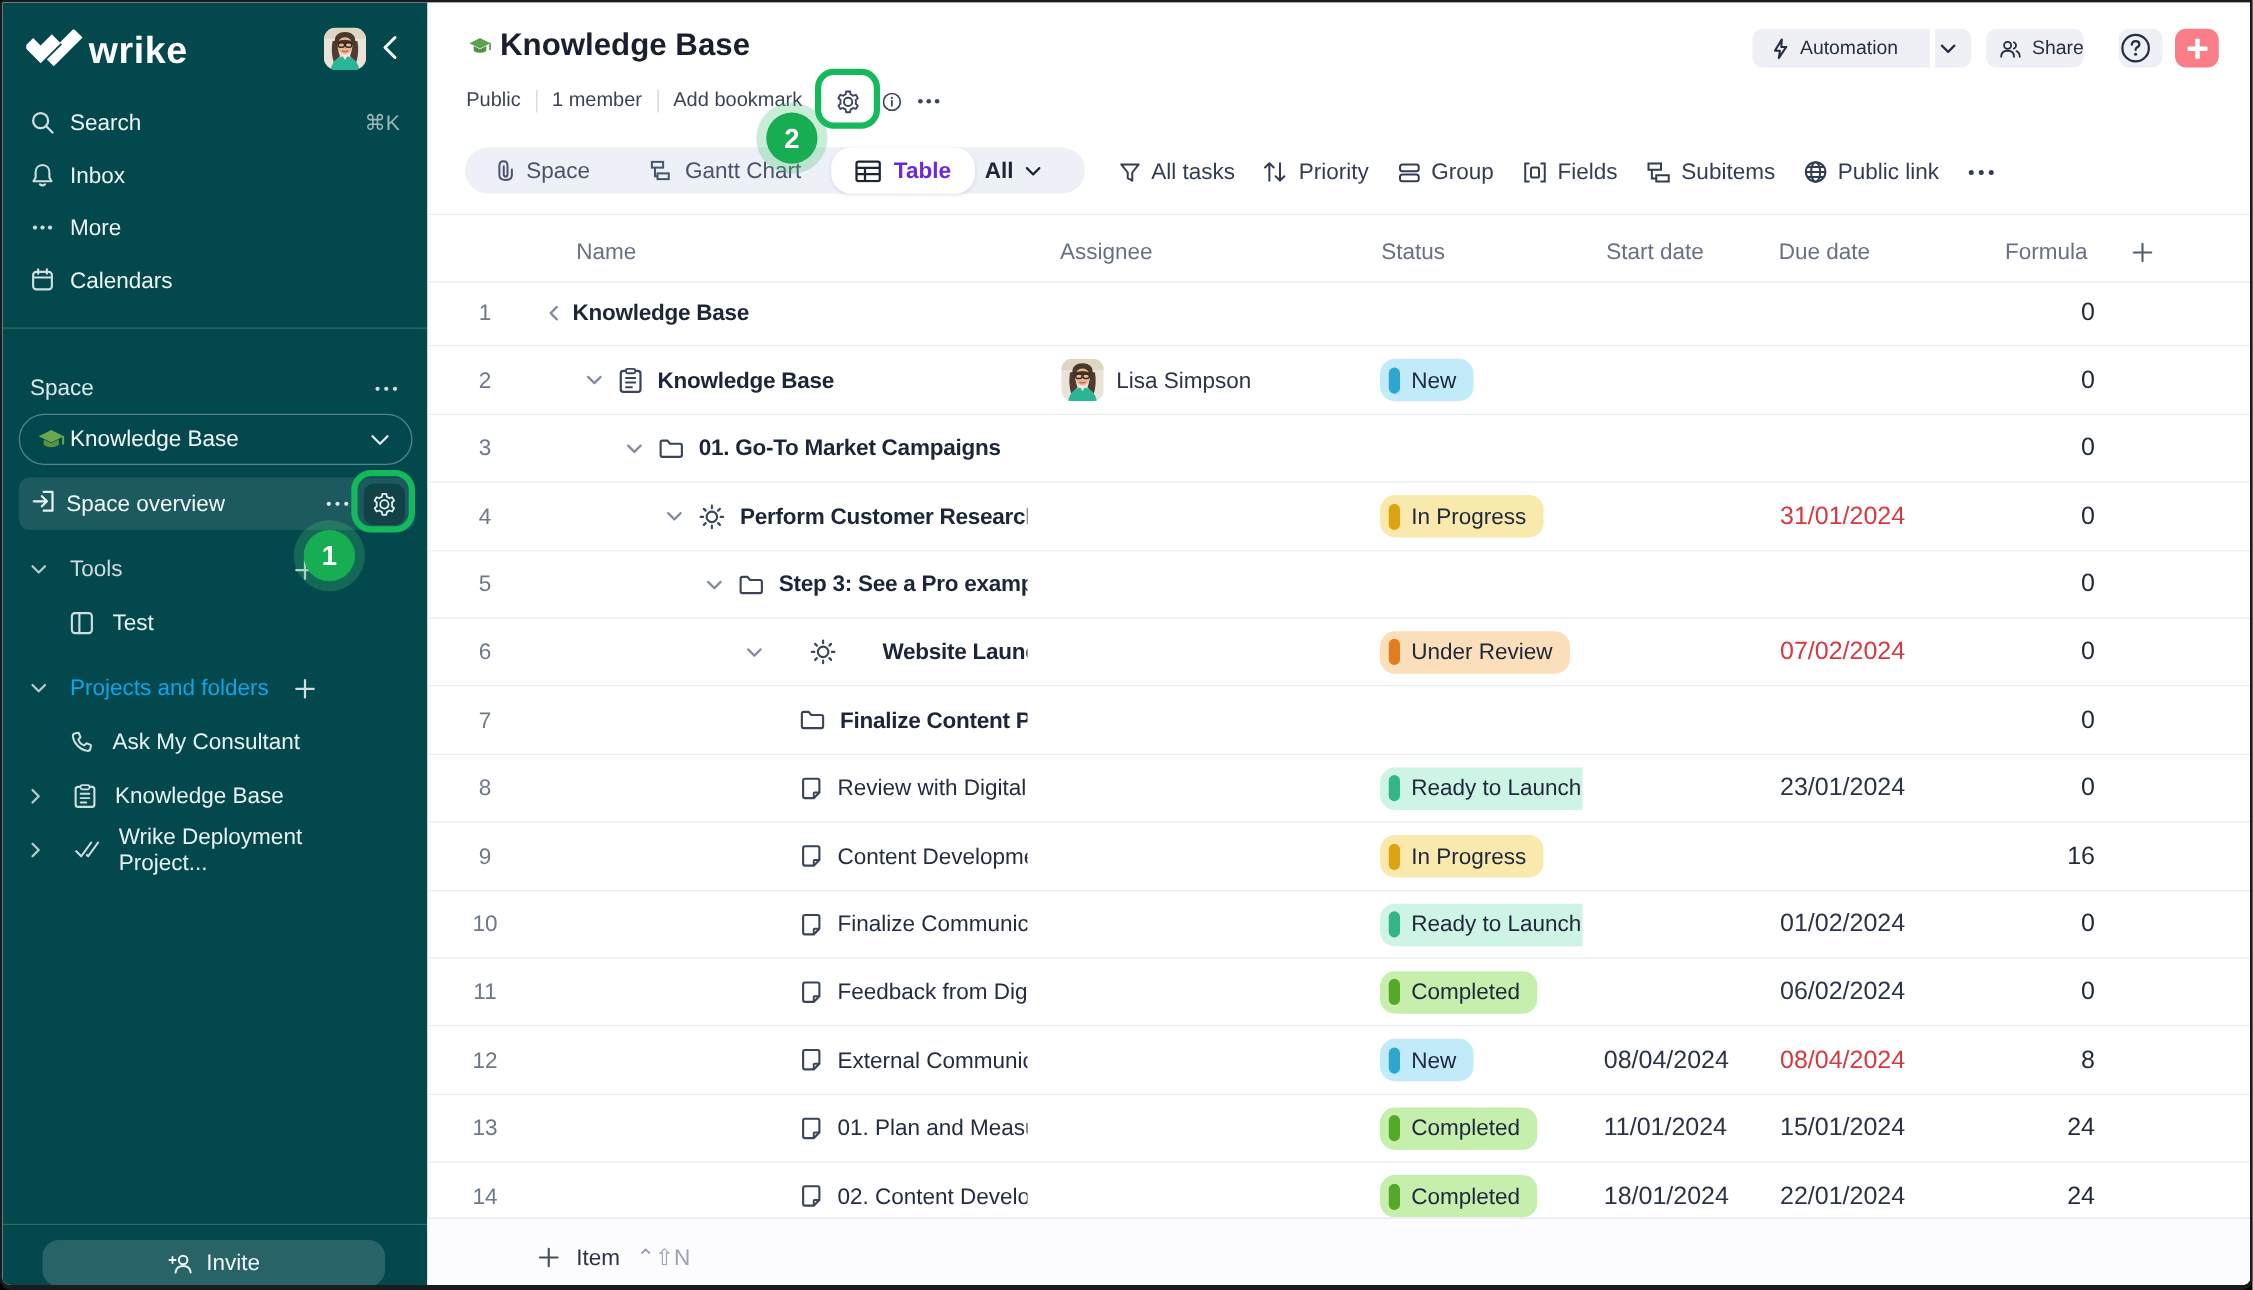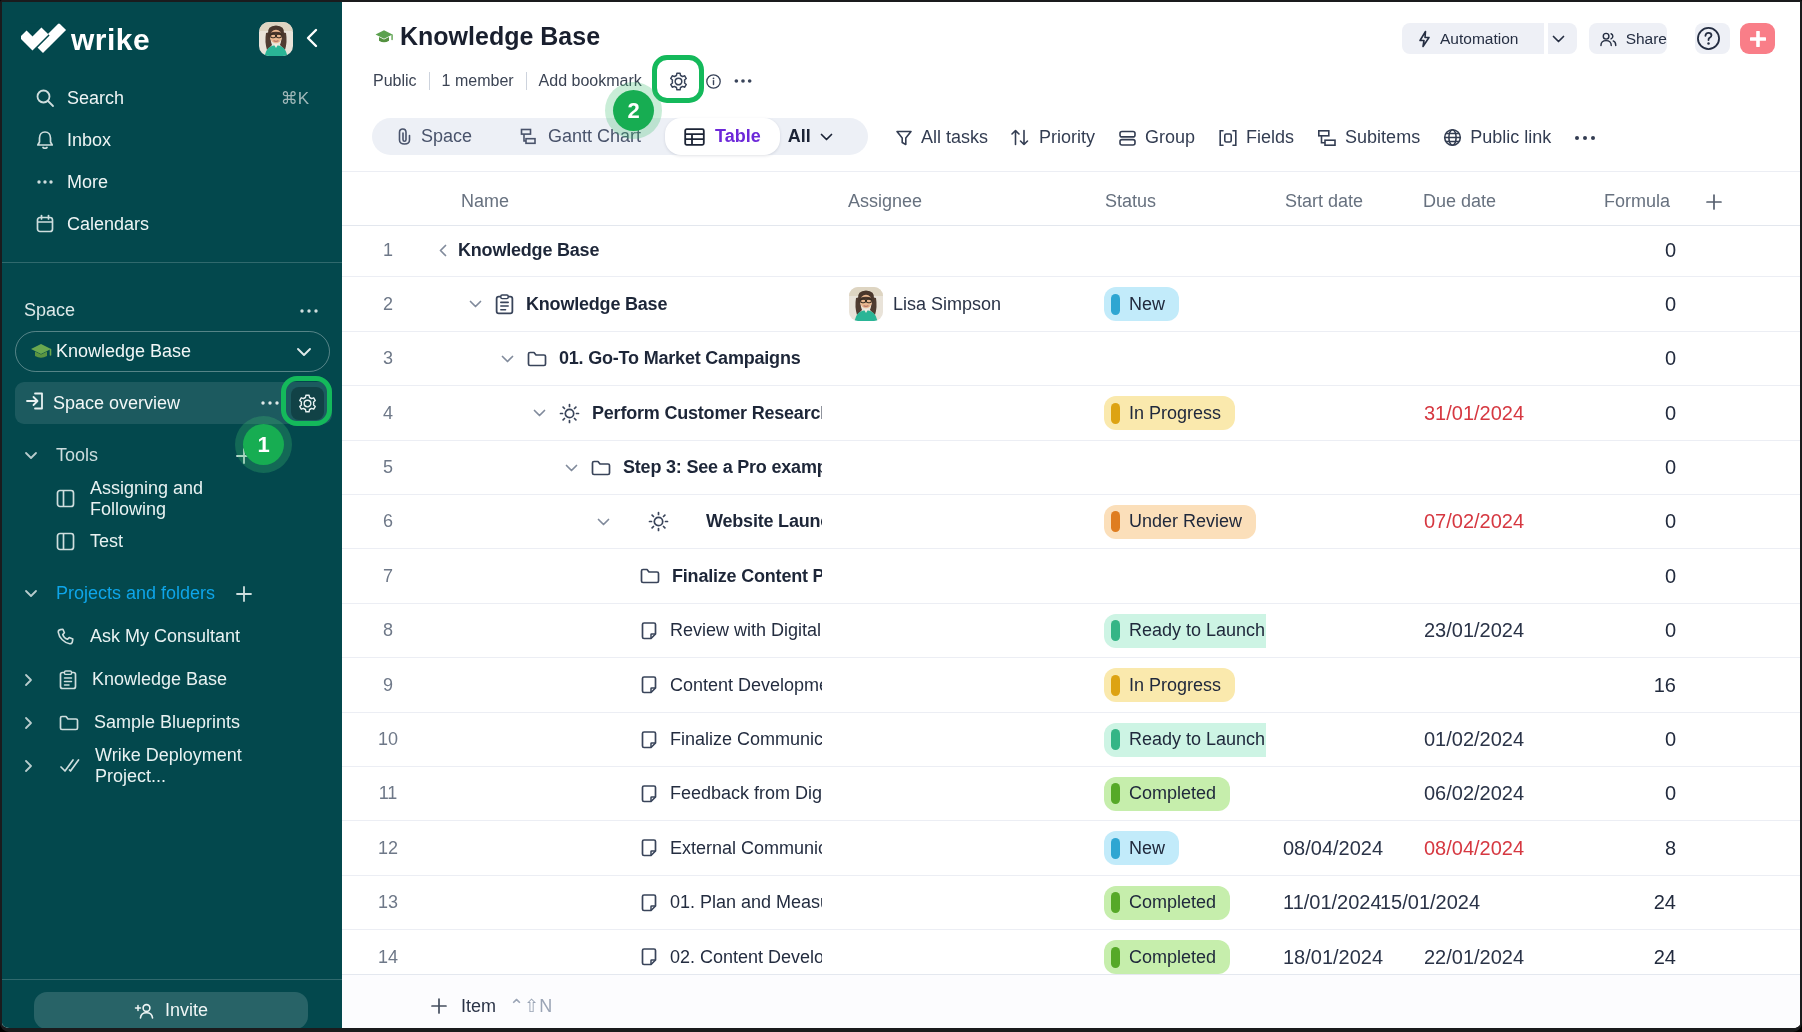--- a/index.html
+++ b/index.html
@@ -6,21 +6,21 @@
 html,body { width:1802px; height:1032px; overflow:hidden; }
 body { font-family:"Liberation Sans", sans-serif; background:#000; }
 .frame { position:relative; width:1802px; height:1032px; overflow:hidden; background:#fff; border:2px solid #1a1b1d; border-bottom-width:4px; border-radius:2px 2px 9px 9px; }
 
 
 .sidebar { position:absolute; left:0; top:0; width:340px; height:1032px; background:#03484d; color:#e8f1f1; }
 .logo { position:absolute; left:21px; top:20px; }
 .avatar { position:absolute; left:257px; top:20px; width:34px; height:34px; border-radius:10px; overflow:hidden; }
 .collapse { position:absolute; left:302px; top:24px; color:#fff; }
 .nav { position:absolute; left:0; top:75px; width:340px; }
-.nav-item { display:flex; align-items:center; height:42px; padding:0 33px; font-size:18px; color:#eef4f4; }
+.nav-item { display:flex; align-items:center; height:42px; padding:0 22px; font-size:18px; color:#eef4f4; }
 .nav-item svg { margin-right:12px; flex:none; }
 .nav-item .spring { flex:1; }
 .kbd { color:#9fb7b8; font-size:17px; }
 .sb-divider { position:absolute; left:0; top:260px; width:340px; height:1px; background:rgba(255,255,255,0.18); }
 .space-head { position:absolute; left:22px; top:298px; width:296px; display:flex; align-items:center; font-size:18px; color:#dcE8e8; }
 .kb-select { position:absolute; left:13px; top:329px; width:315px; height:41px; border:1px solid rgba(255,255,255,0.33); border-radius:21px; display:flex; align-items:center; padding:0 14px 0 13px; font-size:18px; color:#f2f7f7; }
 .kb-select svg { margin-right:3px; }
 .so-row { position:absolute; left:13px; top:380px; width:317px; height:42px; background:rgba(255,255,255,0.1); border-radius:9px; display:flex; align-items:center; padding:0 8px 0 10px; font-size:18px; color:#f2f7f7; }
 .so-row .icon { margin-right:7px; }
 .gear-btn { width:33px; height:33px; border-radius:8px; background:rgba(4,38,41,0.45); display:flex; align-items:center; justify-content:center; }
@@ -200,29 +200,20 @@
             <svg width="14" height="9" viewBox="0 0 14 9" fill="none">
               <path d="M2 2 L7 7 L12 2" stroke="#b8cccd" stroke-width="1.8" stroke-linecap="round" stroke-linejoin="round"></path>
             </svg>
           </span>
       <span style="color:#cdddde">Tools</span>
           <span class="spring"></span>
       <svg width="18" height="18" viewBox="0 0 18 18" fill="none">
             <path d="M9 2 L9 16 M2 9 L16 9" stroke="#cfdede" stroke-width="1.8" stroke-linecap="round"></path>
           </svg>
     </div>
-    <div class="tree-row indent1">
-      <span class="ticon">
-            <svg width="19" height="19" viewBox="0 0 19 19" fill="none">
-              <rect x="1.5" y="1.5" width="16" height="16" rx="2.5" stroke="#cfdede" stroke-width="1.7"></rect>
-              <path d="M7.5 1.5 L7.5 17.5" stroke="#cfdede" stroke-width="1.7"></path>
-            </svg>
-          </span>
-      <span>Assigning and Following</span>
-    </div>
     <div class="tree-row indent1" style="margin-bottom:9px">
       <span class="ticon">
             <svg width="19" height="19" viewBox="0 0 19 19" fill="none">
               <rect x="1.5" y="1.5" width="16" height="16" rx="2.5" stroke="#cfdede" stroke-width="1.7"></rect>
               <path d="M7.5 1.5 L7.5 17.5" stroke="#cfdede" stroke-width="1.7"></path>
             </svg>
           </span>
       <span>Test</span>
     </div>
     <div class="tree-row">
@@ -252,33 +243,20 @@
             </svg>
           </span>
       <span class="ticon" style="margin-left:3px">
             <svg width="18" height="20" viewBox="0 0 18 20" fill="none">
               <rect x="1.5" y="2.5" width="15" height="16" rx="2" stroke="#cfdede" stroke-width="1.7"></rect>
               <rect x="5.5" y="1" width="7" height="3.4" rx="1.2" fill="#03484d" stroke="#cfdede" stroke-width="1.4"></rect>
               <path d="M5.5 8 L12.5 8 M5.5 11.5 L12.5 11.5 M5.5 15 L10 15" stroke="#cfdede" stroke-width="1.5" stroke-linecap="round"></path>
             </svg>
           </span>
       <span>Knowledge Base</span>
-    </div>
-    <div class="tree-row">
-      <span class="chev">
-            <svg width="9" height="14" viewBox="0 0 9 14" fill="none">
-              <path d="M2 2 L7 7 L2 12" stroke="#b8cccd" stroke-width="1.8" stroke-linecap="round" stroke-linejoin="round"></path>
-            </svg>
-          </span>
-      <span class="ticon" style="margin-left:3px">
-            <svg width="20" height="18" viewBox="0 0 20 18" fill="none">
-              <path d="M1.5 4 Q1.5 2.5 3 2.5 L7 2.5 L9 5 L17 5 Q18.5 5 18.5 6.5 L18.5 14 Q18.5 15.5 17 15.5 L3 15.5 Q1.5 15.5 1.5 14 Z" stroke="#cfdede" stroke-width="1.7" stroke-linejoin="round"></path>
-            </svg>
-          </span>
-      <span>Sample Blueprints</span>
     </div>
     <div class="tree-row">
       <span class="chev">
             <svg width="9" height="14" viewBox="0 0 9 14" fill="none">
               <path d="M2 2 L7 7 L2 12" stroke="#b8cccd" stroke-width="1.8" stroke-linecap="round" stroke-linejoin="round"></path>
             </svg>
           </span>
       <span class="ticon" style="margin-left:3px">
             <svg width="21" height="16" viewBox="0 0 21 16" fill="none">
               <path d="M2 9 L6 13 L14 2" stroke="#cfdede" stroke-width="1.7" stroke-linecap="round" stroke-linejoin="round"></path>
@@ -709,21 +687,21 @@
                 <path d="M2.5 3.5 Q2.5 2 4 2 L14 2 Q15.5 2 15.5 3.5 L15.5 13 L11 17.5 L4 17.5 Q2.5 17.5 2.5 16 Z" stroke="#39445a" stroke-width="1.7" stroke-linejoin="round"></path>
                 <path d="M15.2 13 L11.5 13 Q11 13 11 13.5 L11 17.2" stroke="#39445a" stroke-width="1.5"></path>
               </svg>
             </span>
             <span class="txt">01. Plan and Measure Campaigns</span>
           </div>
           <div class="cell" style="left:762px; max-width:162px; overflow:hidden;">
             <span class="pill" style="background:#c6eeac"><span class="bar" style="background:#56a928"></span>Completed</span>
           </div>
           <div class="cell" style="left:941px;">11/01/2024</div>
-          <div class="cell" style="left:1038px;">15/01/2024</div>
+          <div class="cell" style="left:1082px;">15/01/2024</div>
           <div class="formula">24</div>
         </div>
         <div class="trow">
           <div class="rownum">14</div>
           <div class="nm" style="left:286px; width:194px;">
             <span style="width:15px"></span>
             <span class="ticon">
               <svg width="18" height="20" viewBox="0 0 18 20" fill="none">
                 <path d="M2.5 3.5 Q2.5 2 4 2 L14 2 Q15.5 2 15.5 3.5 L15.5 13 L11 17.5 L4 17.5 Q2.5 17.5 2.5 16 Z" stroke="#39445a" stroke-width="1.7" stroke-linejoin="round"></path>
                 <path d="M15.2 13 L11.5 13 Q11 13 11 13.5 L11 17.2" stroke="#39445a" stroke-width="1.5"></path>

